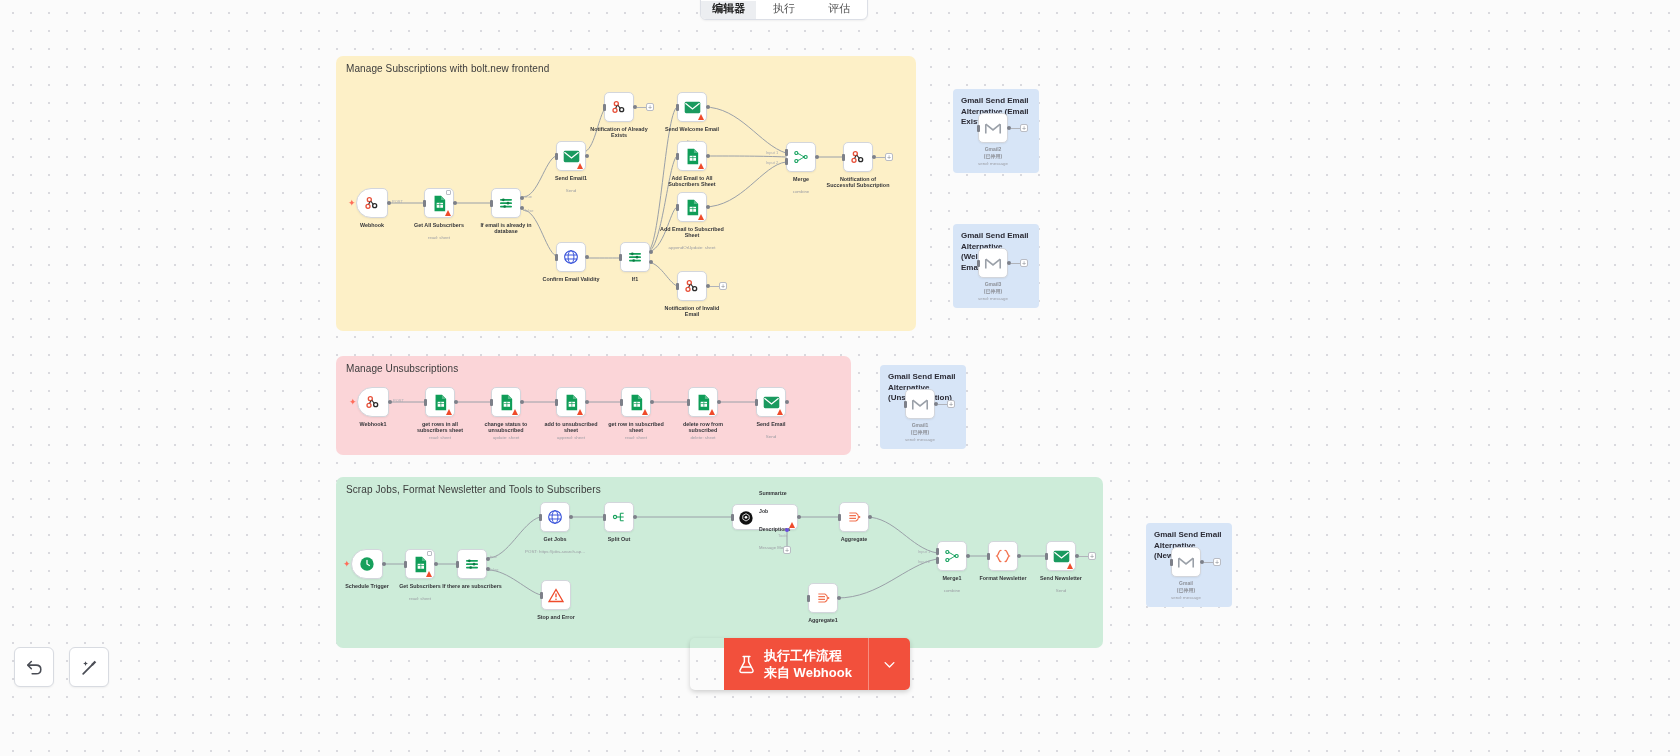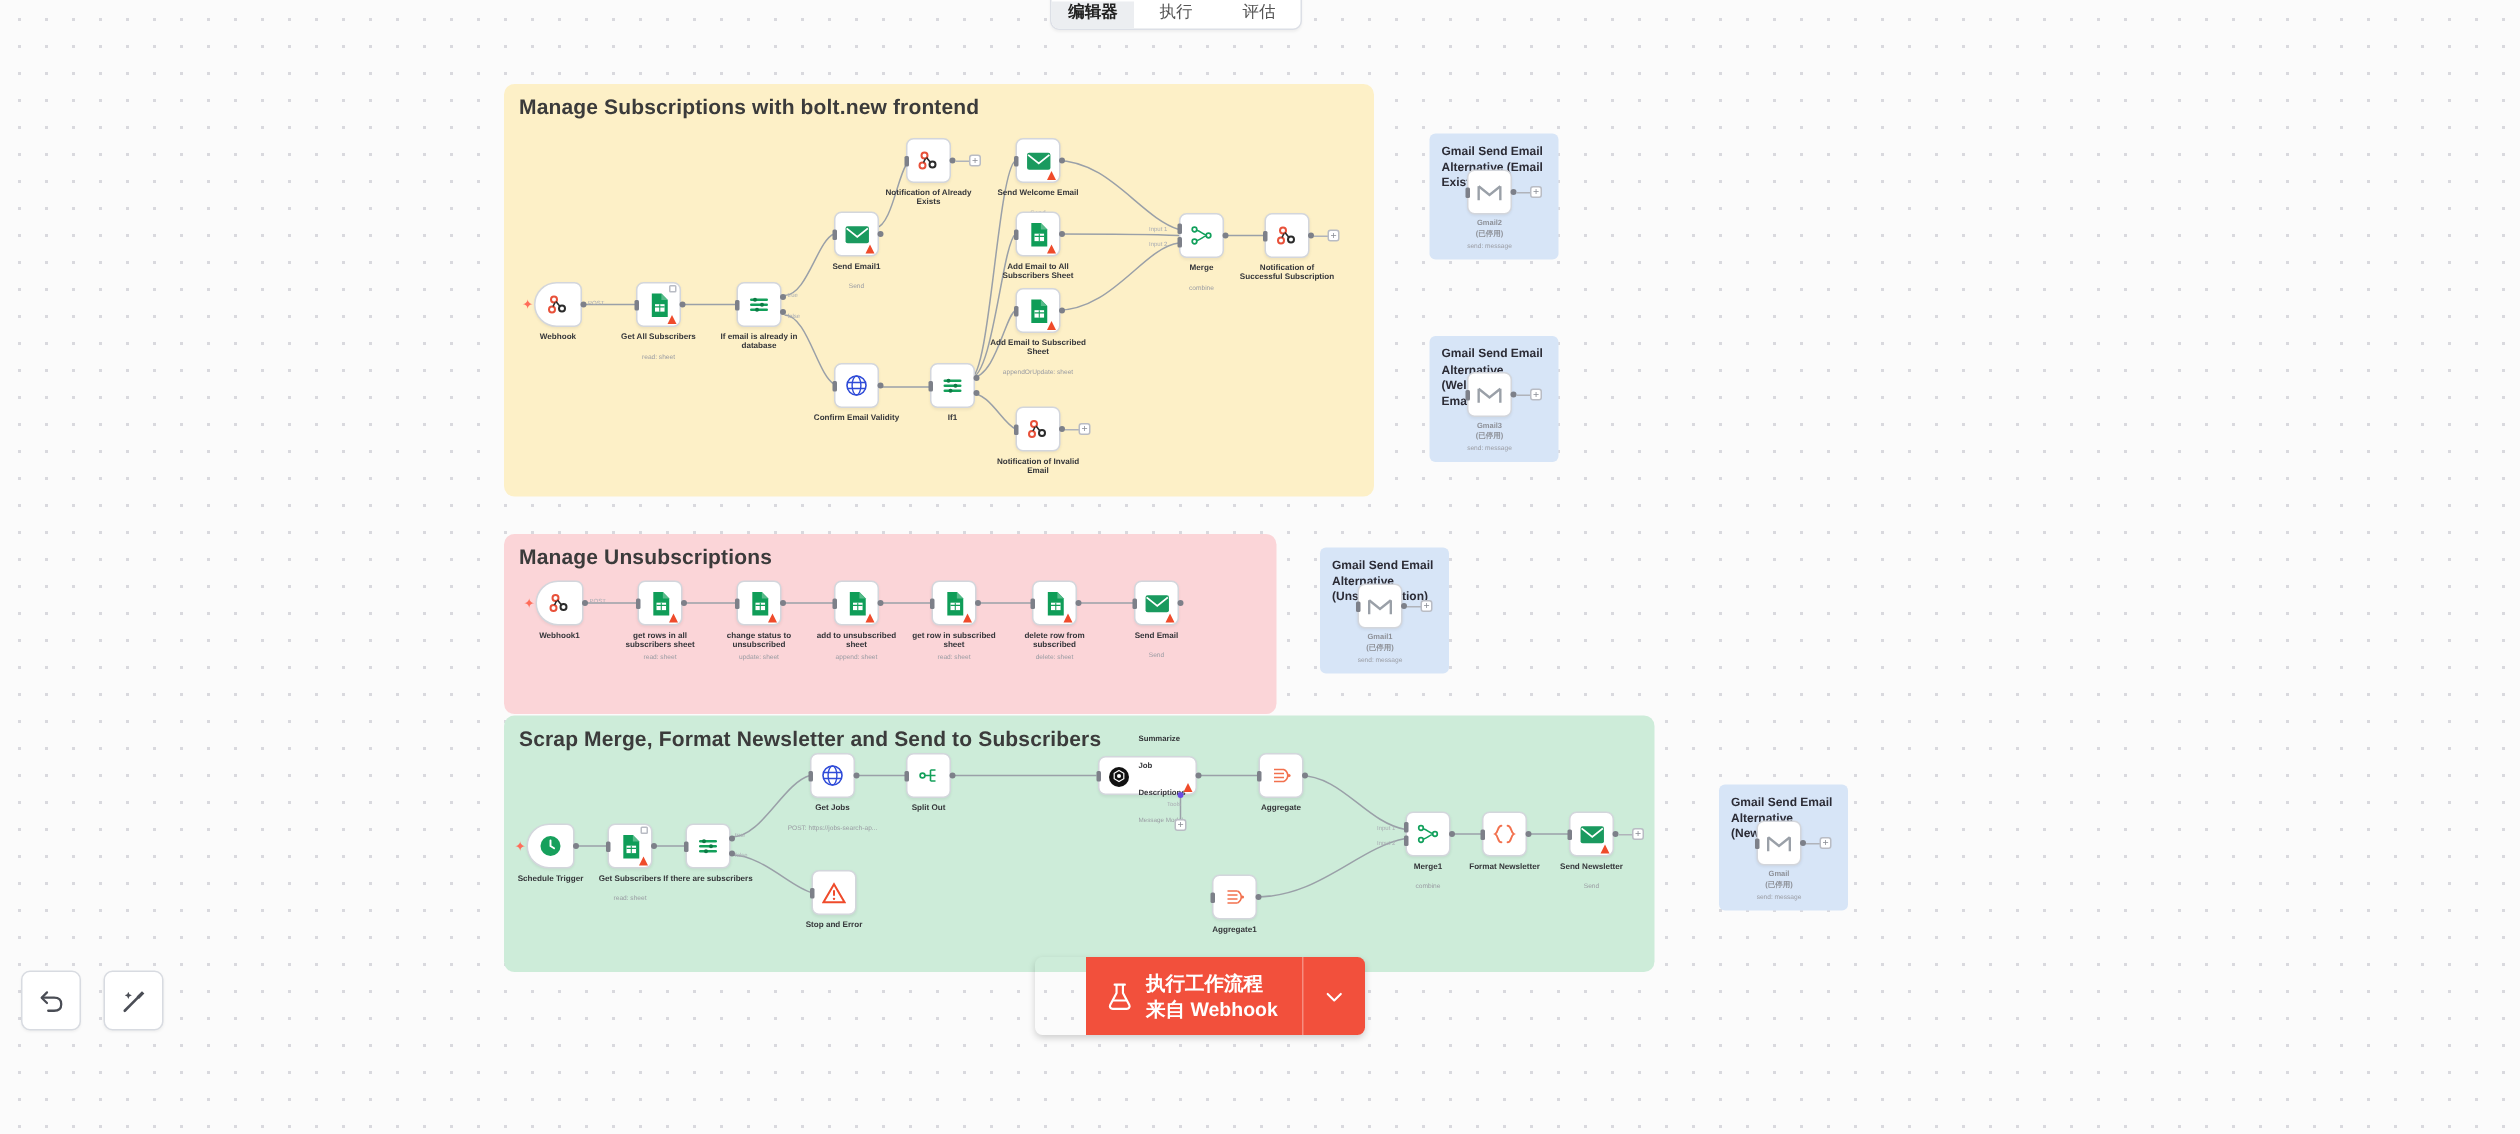--- a/index.html
+++ b/index.html
@@ -40,21 +40,21 @@
   }
   .tab.active { background: #eceef1; color: #222; font-weight: 600; }
 
   
   .group {
     position: absolute;
     border-radius: 7px;
   }
   .group-title {
     position: absolute; top: 7px; left: 10px;
-    font-size: 14px; font-weight: 700; color: #3b3b3b;
+    font-size: 10px; font-weight: 400; color: #3b3b3b;
     letter-spacing: .1px;
     white-space: nowrap;
   }
   .g-yellow { background: #fdf0c7; }
   .g-pink   { background: #fbd5d8; }
   .g-green  { background: #cdecd9; }
 
   
   .note {
     position: absolute;
@@ -227,26 +227,26 @@
   <div class="tabbar">
     <div class="tab active">编辑器</div>
     <div class="tab">执行</div>
     <div class="tab">评估</div>
   </div>
 
   <div class="group g-yellow" style="left:336px; top:56px; width:580px; height:275px;">
     <div class="group-title">Manage Subscriptions with bolt.new frontend</div>
   </div>
 
-  <div class="group g-pink" style="left:336px; top:356px; width:515px; height:120px;">
+  <div class="group g-pink" style="left:336px; top:356px; width:515px; height:99px;">
     <div class="group-title">Manage Unsubscriptions</div>
   </div>
 
   <div class="group g-green" style="left:336px; top:477px; width:767px; height:171px;">
-    <div class="group-title">Scrap Merge, Format Newsletter and Send to Subscribers</div>
+    <div class="group-title">Scrap Jobs, Format Newsletter and Tools to Subscribers</div>
   </div>
 
   <svg class="wires">
 
     <path d="M388,203 L424,203"></path>
     <path d="M455,203 L491,203"></path>
     <path d="M523,197 C538,197 545,160 556,156"></path>
     <path d="M523,210 C538,210 545,250 556,256"></path>
     <path d="M584,152 C594,150 598,120 604,110"></path>
     <path d="M584,258 C600,258 610,258 620,258"></path>

